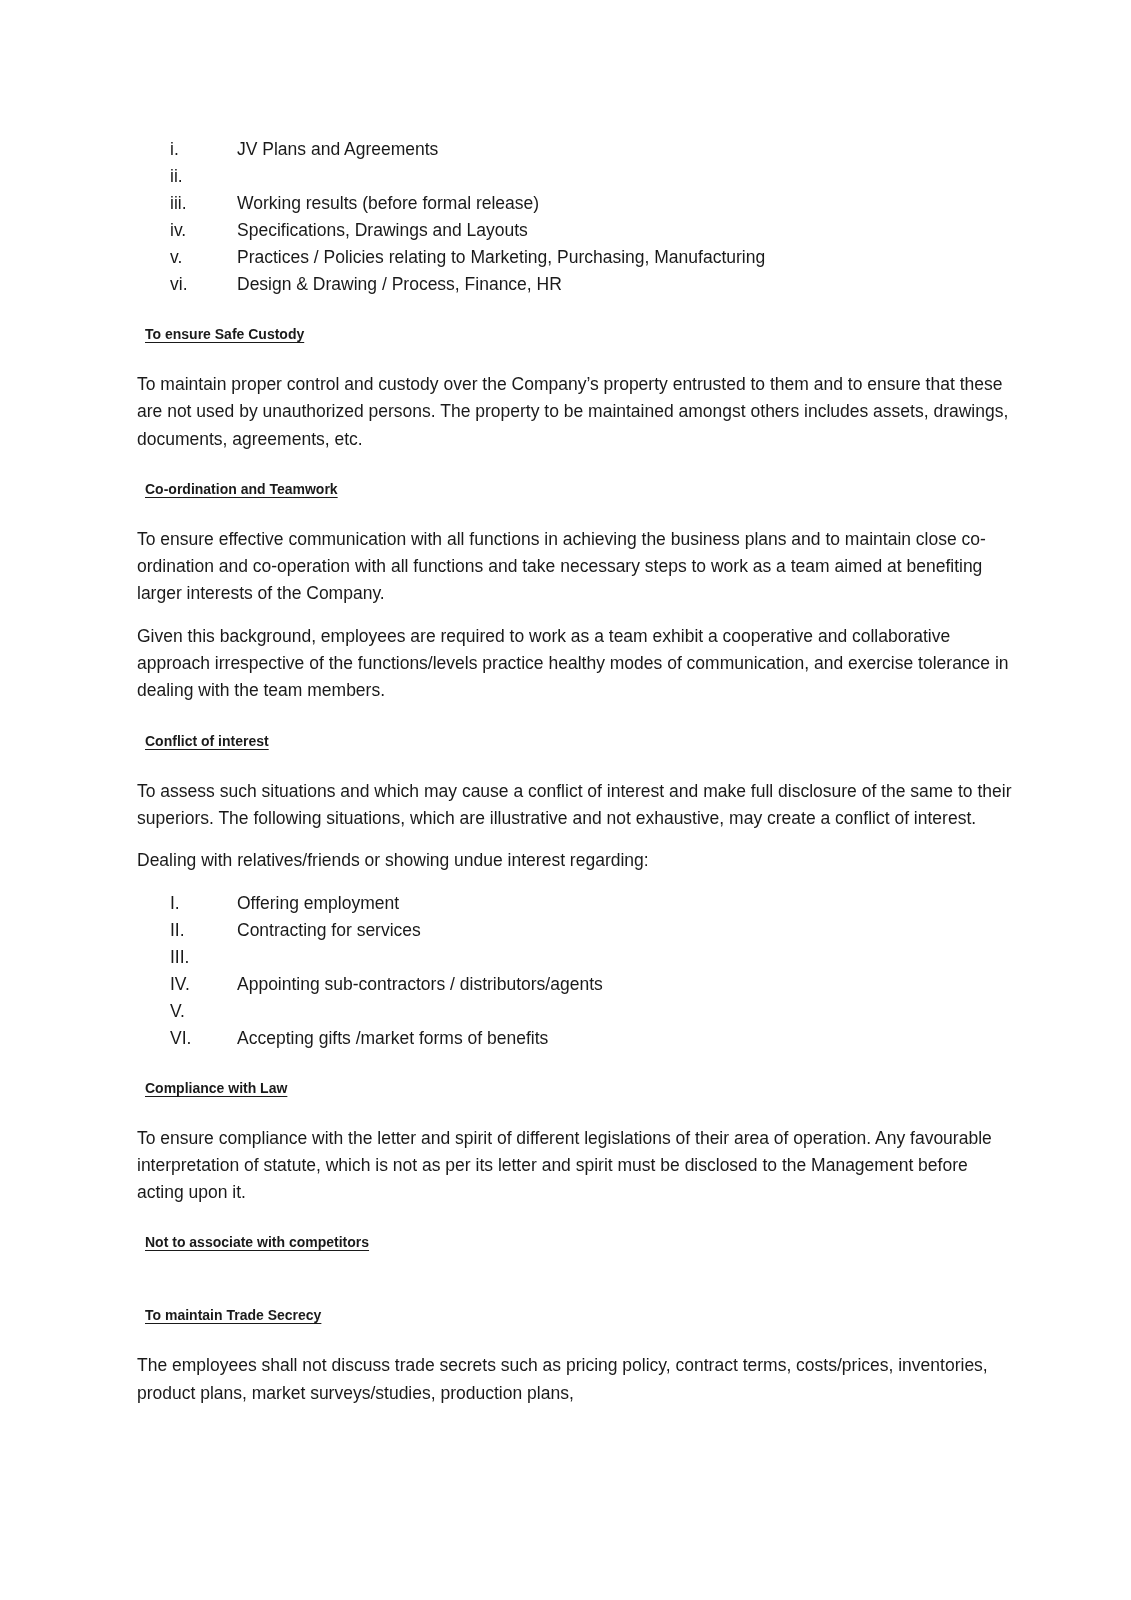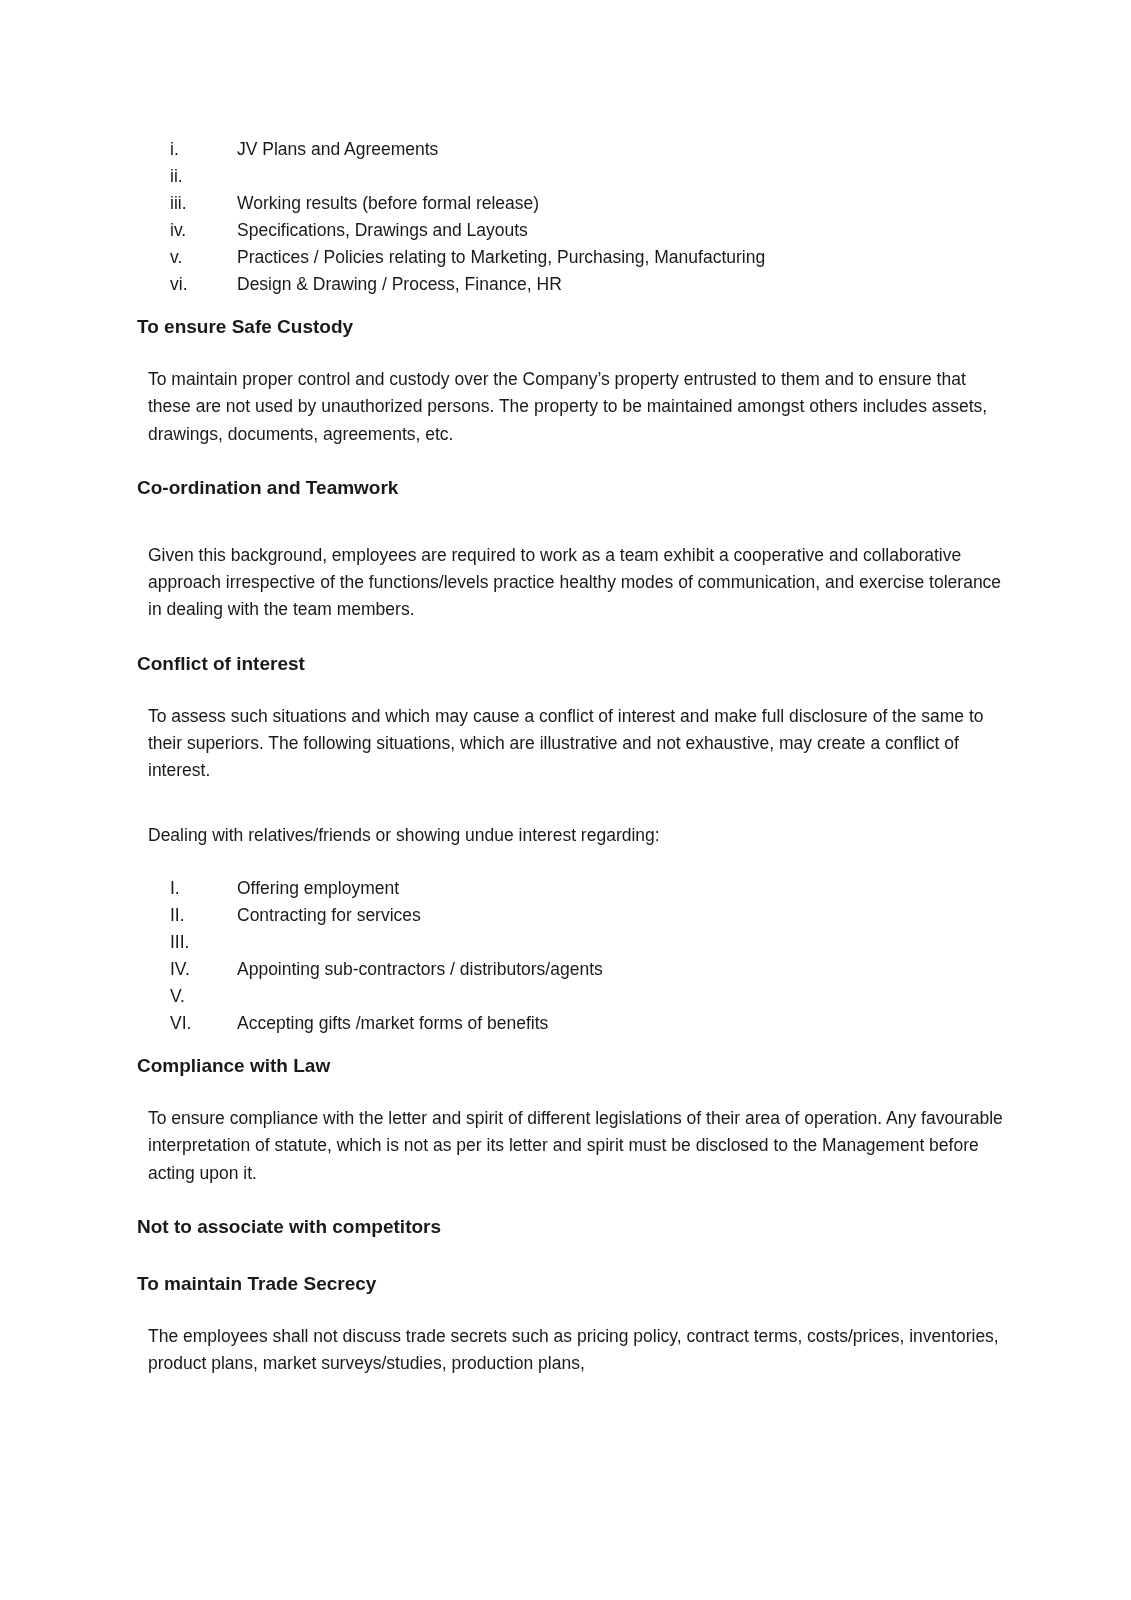--- a/index.html
+++ b/index.html
@@ -7,24 +7,24 @@
     width: 1131px; height: 1600px; position: relative; overflow: hidden;
     font-family: "Liberation Sans", "DejaVu Sans", sans-serif;
     color: #1a1a1a;
   }
   .page { position: absolute; left: 137px; top: 136px; width: 880px; }
   .list { margin: 0; padding: 0; list-style: none; }
   .list li { display: flex; height: 27px; line-height: 27px; font-size: 17.5px; }
   .list .num { width: 100px; padding-left: 33px; box-sizing: border-box; flex: 0 0 100px; }
   .list .txt { flex: 1; }
   h3 {
-    font-size: 19px; font-weight: bold; margin: 0; height: 27px; line-height: 27px;
-    text-underline-offset: 3px;
+    font-size: 14px; font-weight: bold; margin: 8px; height: 27px; line-height: 27px;
+    text-decoration: underline; text-underline-offset: 3px;
   }
-  p { font-size: 17.5px; line-height: 27.3px; margin: 11px; }
+  p { font-size: 17.5px; line-height: 27.3px; margin: 0; }
   .gap-s { height: 15px; }
   .gap-m { height: 15px; }
 </style>
 </head>
 <body>
 
 <div class="page">
 
   <ul class="list">
     <li>
@@ -53,20 +53,21 @@
   </ul>
 
   <div class="gap-s"></div>
   <h3>To ensure Safe Custody</h3>
   <div class="gap-m"></div>
   <p>To maintain proper control and custody over the Company’s property entrusted to them and to ensure that these are not used by unauthorized persons.  The property to be maintained amongst others includes assets, drawings, documents, agreements, etc.</p>
 
   <div class="gap-s"></div>
   <h3>Co-ordination and Teamwork</h3>
   <div class="gap-m"></div>
+  <p>To ensure effective communication with all functions in achieving the business plans and to maintain close co-ordination and co-operation with all functions and take necessary steps to work as a team aimed at benefiting larger interests of the Company.</p>
   <div class="gap-m"></div>
   <p>Given this background, employees are required to work as a team exhibit a cooperative and collaborative approach irrespective of the functions/levels practice healthy modes of communication, and exercise tolerance in dealing with the team members.</p>
 
   <div class="gap-s"></div>
   <h3>Conflict of interest</h3>
   <div class="gap-m"></div>
   <p>To assess such situations and which may cause a conflict of interest and make full disclosure of the same to their superiors. The following situations, which are illustrative and not exhaustive, may create a conflict of interest.</p>
   <div class="gap-m"></div>
   <p>Dealing with relatives/friends or showing undue interest regarding:</p>
   <div class="gap-m"></div>

